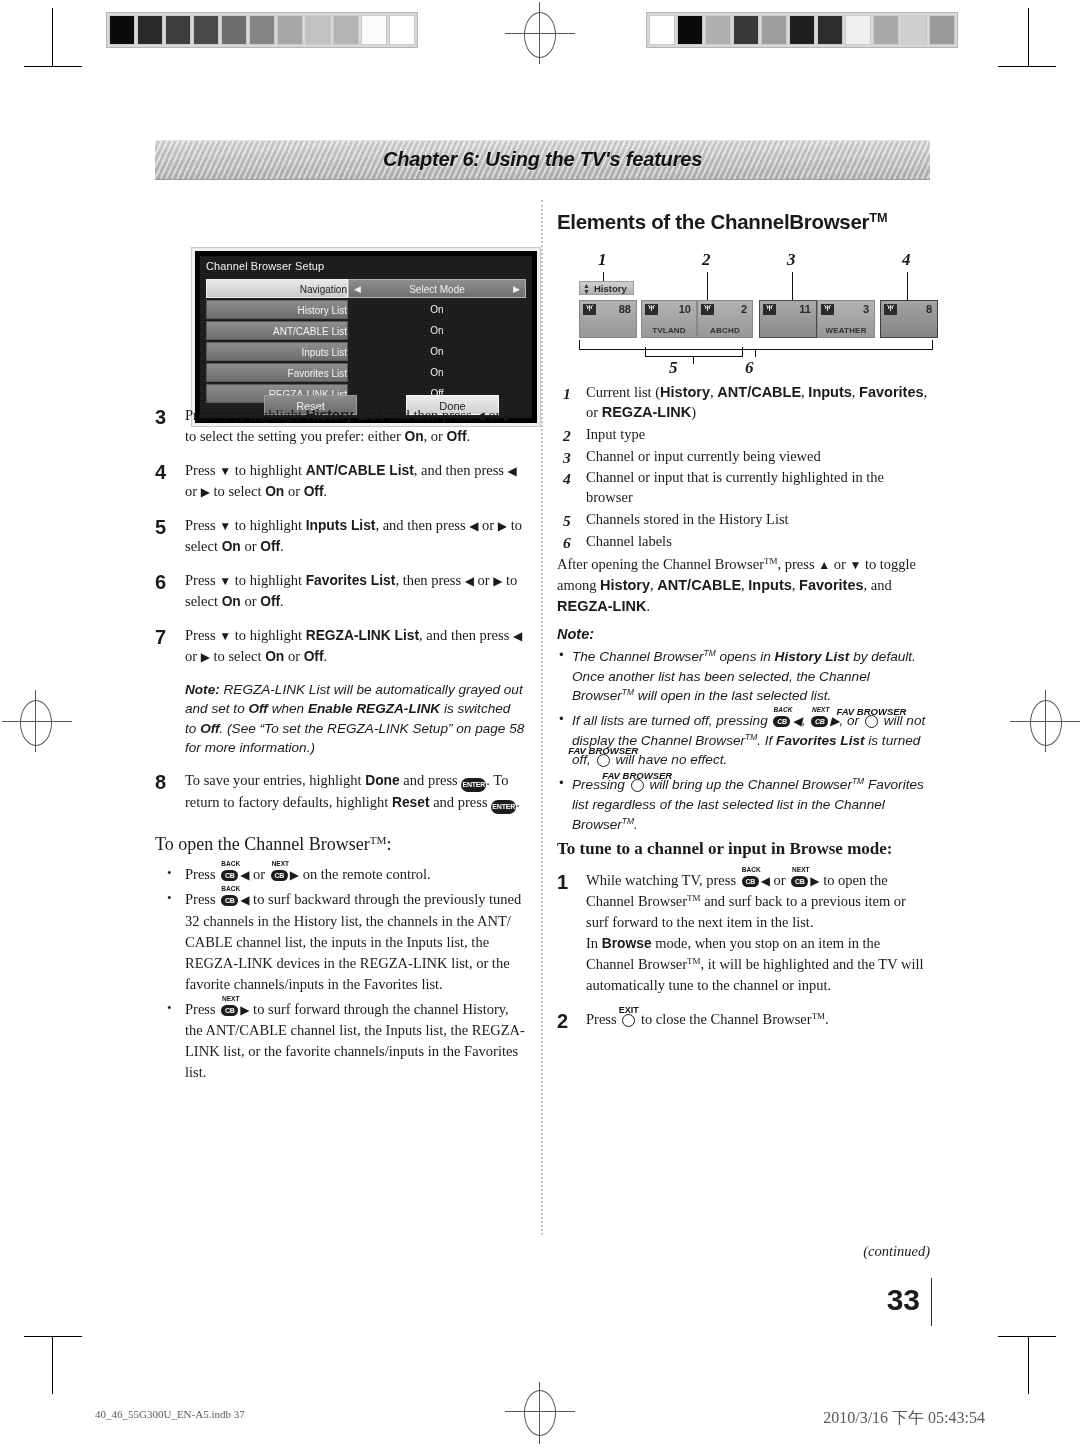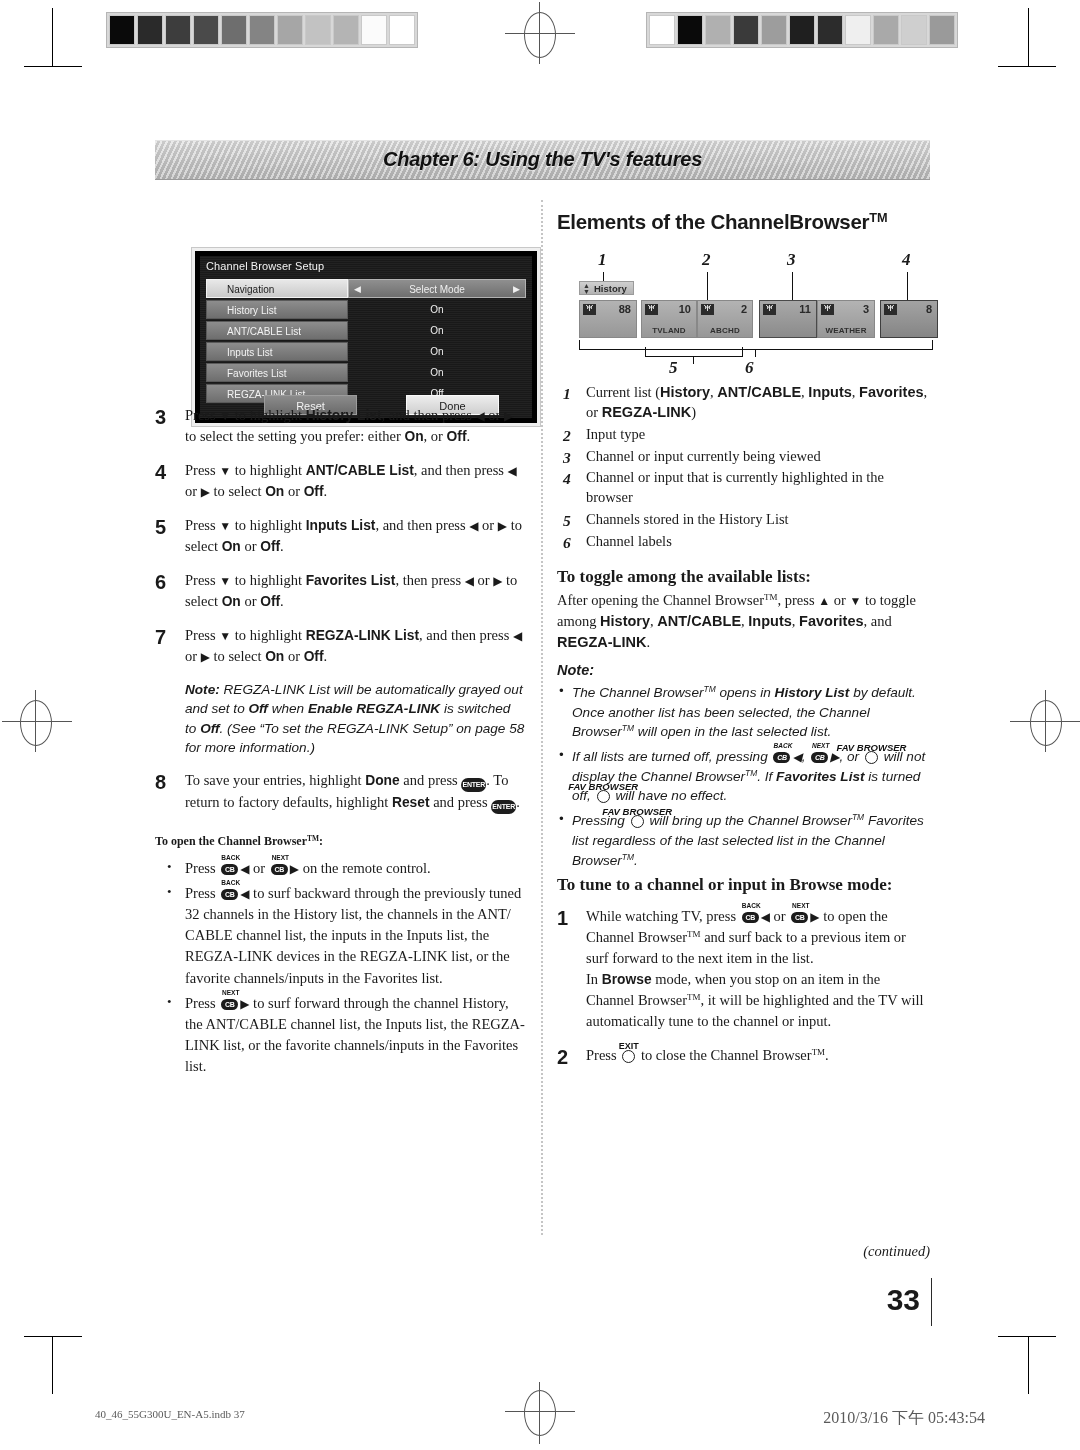--- a/index.html
+++ b/index.html
@@ -67,21 +67,21 @@
   .osd .osd-title{
     position:absolute;left:11px;top:9px;font-size:11px;color:#f2f2f2;
     letter-spacing:.1px;
   }
   .osd .rows{position:absolute;left:11px;top:28px;right:11px;}
   .osd .row{position:relative;height:19px;margin-bottom:2px;}
   .osd .row .lbl{
     position:absolute;left:0;top:0;width:142px;height:19px;
     background:linear-gradient(180deg,#8d8d8d,#6e6e6e);
     color:#f3f3f3;font-size:10px;line-height:19px;padding-left:20px;
-    box-sizing:border-box;border:1px solid #5a5a5a;
+    box-sizing:border-box;border:1px solid #5a5a5a;text-align:right;
   }
   .osd .row.sel .lbl{
     background:linear-gradient(180deg,#e8e8e8,#c9c9c9);color:#1b1b1b;
     border:1px solid #f2f2f2;
   }
   .osd .row .val{
     position:absolute;left:142px;right:0;top:0;height:19px;
     color:#f0f0f0;font-size:10px;line-height:19px;text-align:center;
   }
   .osd .row.sel .val{
@@ -111,21 +111,21 @@
   }
   .note{
     font-family:"Liberation Sans", sans-serif;font-style:italic;font-size:13.6px;
     line-height:1.42;margin-top:13px;margin-left:30px;
   }
   .note b{font-weight:bold;font-style:italic;}
   .b{font-family:"Liberation Sans", sans-serif;font-weight:bold;font-size:13.8px;}
   .bs{font-family:"Liberation Sans", sans-serif;font-weight:bold;}
 
   h3.sub{
-    font-family:"Liberation Serif", serif;font-weight:bold;font-size:12px;
+    font-family:"Liberation Serif", serif;font-weight:normal;font-size:18px;
     margin:20px 0 9px 0;
   }
   .bullets{margin:0;padding:0;list-style:none;}
   .bullets li{position:relative;padding-left:30px;margin-top:4px;font-size:14.5px;line-height:1.45;}
   .bullets li:before{content:"\2022";position:absolute;left:12px;top:0;font-size:13px;}
 
   
   .key-cb{
     display:inline-block;position:relative;width:19px;height:13px;
     vertical-align:-2px;margin:0 1px;
@@ -452,21 +452,20 @@
 
     <ol class="numlist" id="legend-list">
         <li><span class="n">1</span><span>Current list (</span><span class="bs">History</span><span>, </span><span class="bs">ANT/CABLE</span><span>, </span><span class="bs">Inputs</span><span>, </span><span class="bs">Favorites</span><span>, or </span><span class="bs">REGZA-LINK</span><span>)</span></li>
         <li><span class="n">2</span><span>Input type</span></li>
         <li><span class="n">3</span><span>Channel or input currently being viewed</span></li>
         <li><span class="n">4</span><span>Channel or input that is currently highlighted in the browser</span></li>
         <li><span class="n">5</span><span>Channels stored in the History List</span></li>
         <li><span class="n">6</span><span>Channel labels</span></li>
       </ol>
 
-    <h3 class="sub2">To toggle among the available lists:</h3>
     <p class="body">
       <span>After opening the Channel Browser</span><sup class="tm">TM</sup><span>, press </span><span class="arr">▲</span><span> or </span><span class="arr">▼</span><span> to toggle among </span><span class="bs">History</span><span>, </span><span class="bs">ANT/CABLE</span><span>, </span><span class="bs">Inputs</span><span>, </span><span class="bs">Favorites</span><span>, and </span><span class="bs">REGZA-LINK</span><span>.</span>
     </p>
 
     <div class="note-h">Note:</div>
 
     <ul class="notebul">
       <li>
         <span>The Channel Browser</span><sup class="tm">TM</sup><span> opens in </span><b>History List</b><span> by default. Once another list has been selected, the Channel Browser</span><sup class="tm">TM</sup><span> will open in the last selected list.</span>
       </li>

